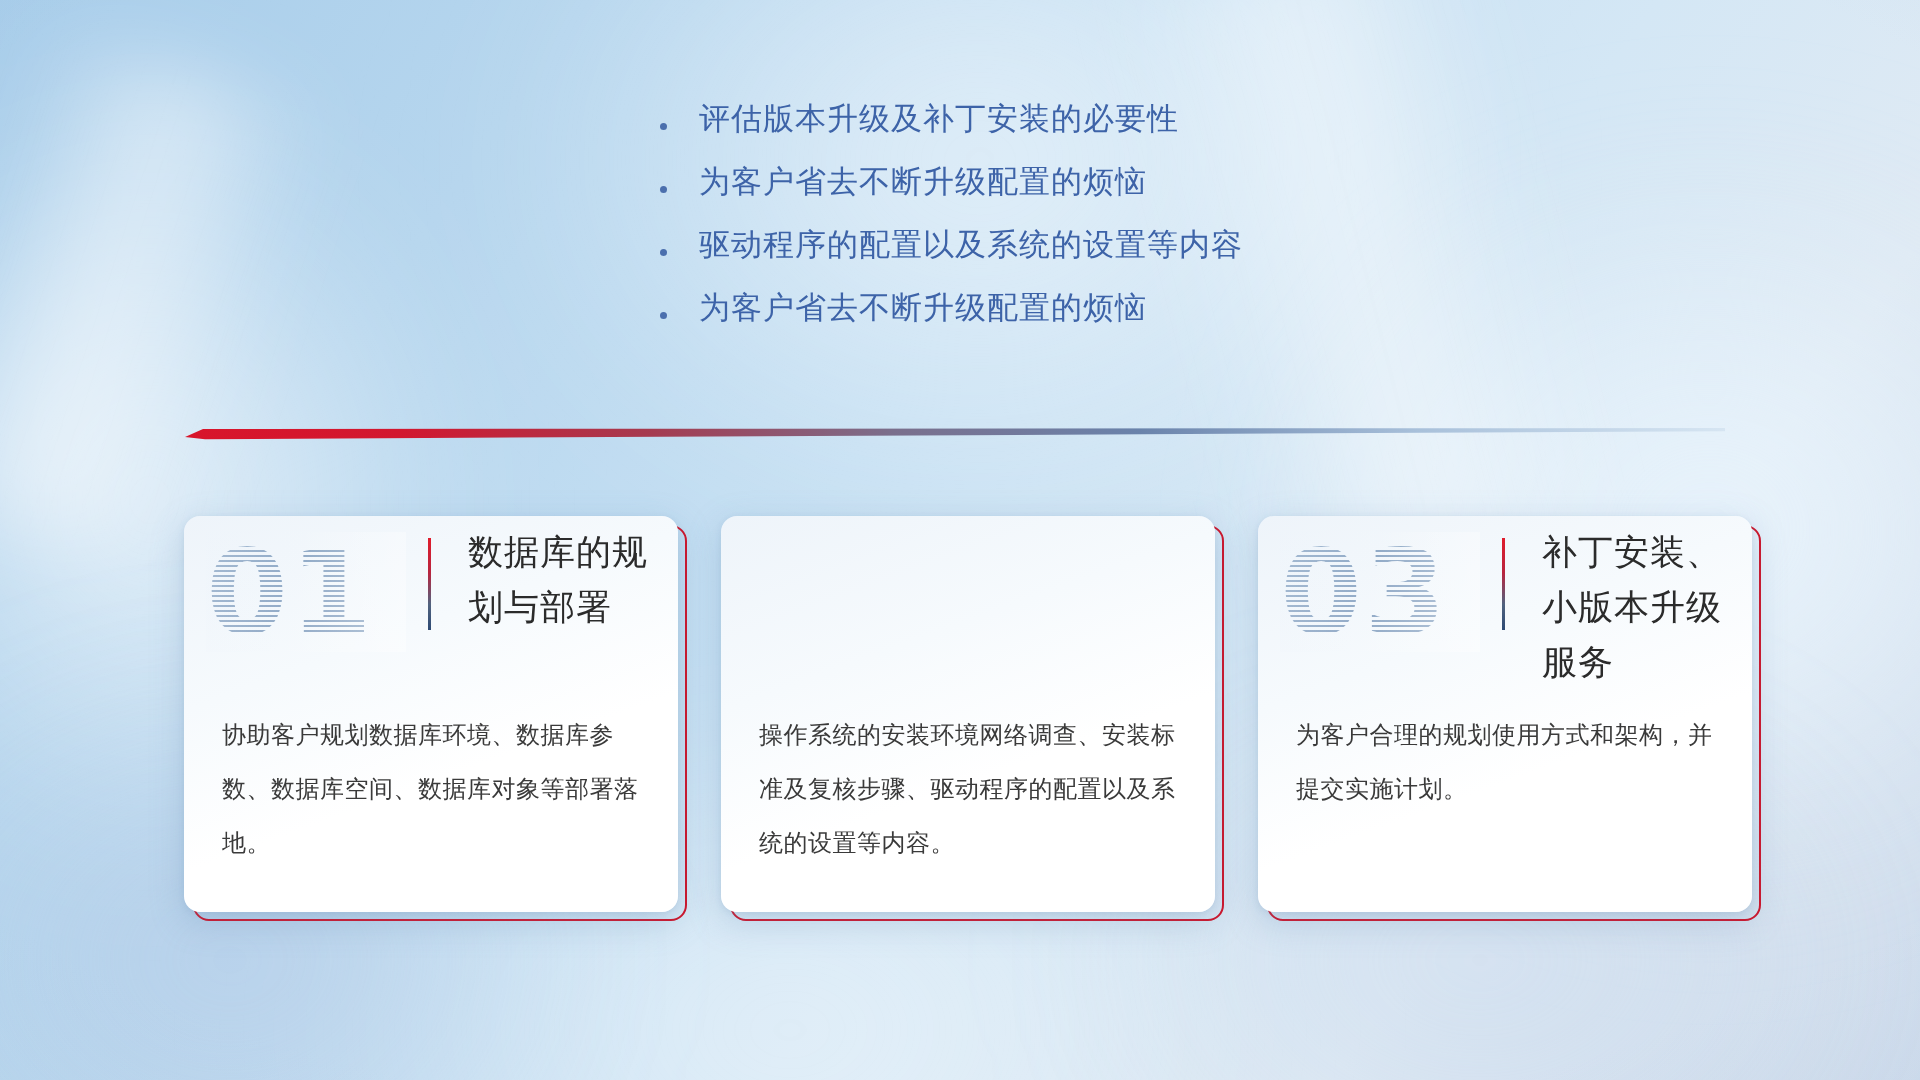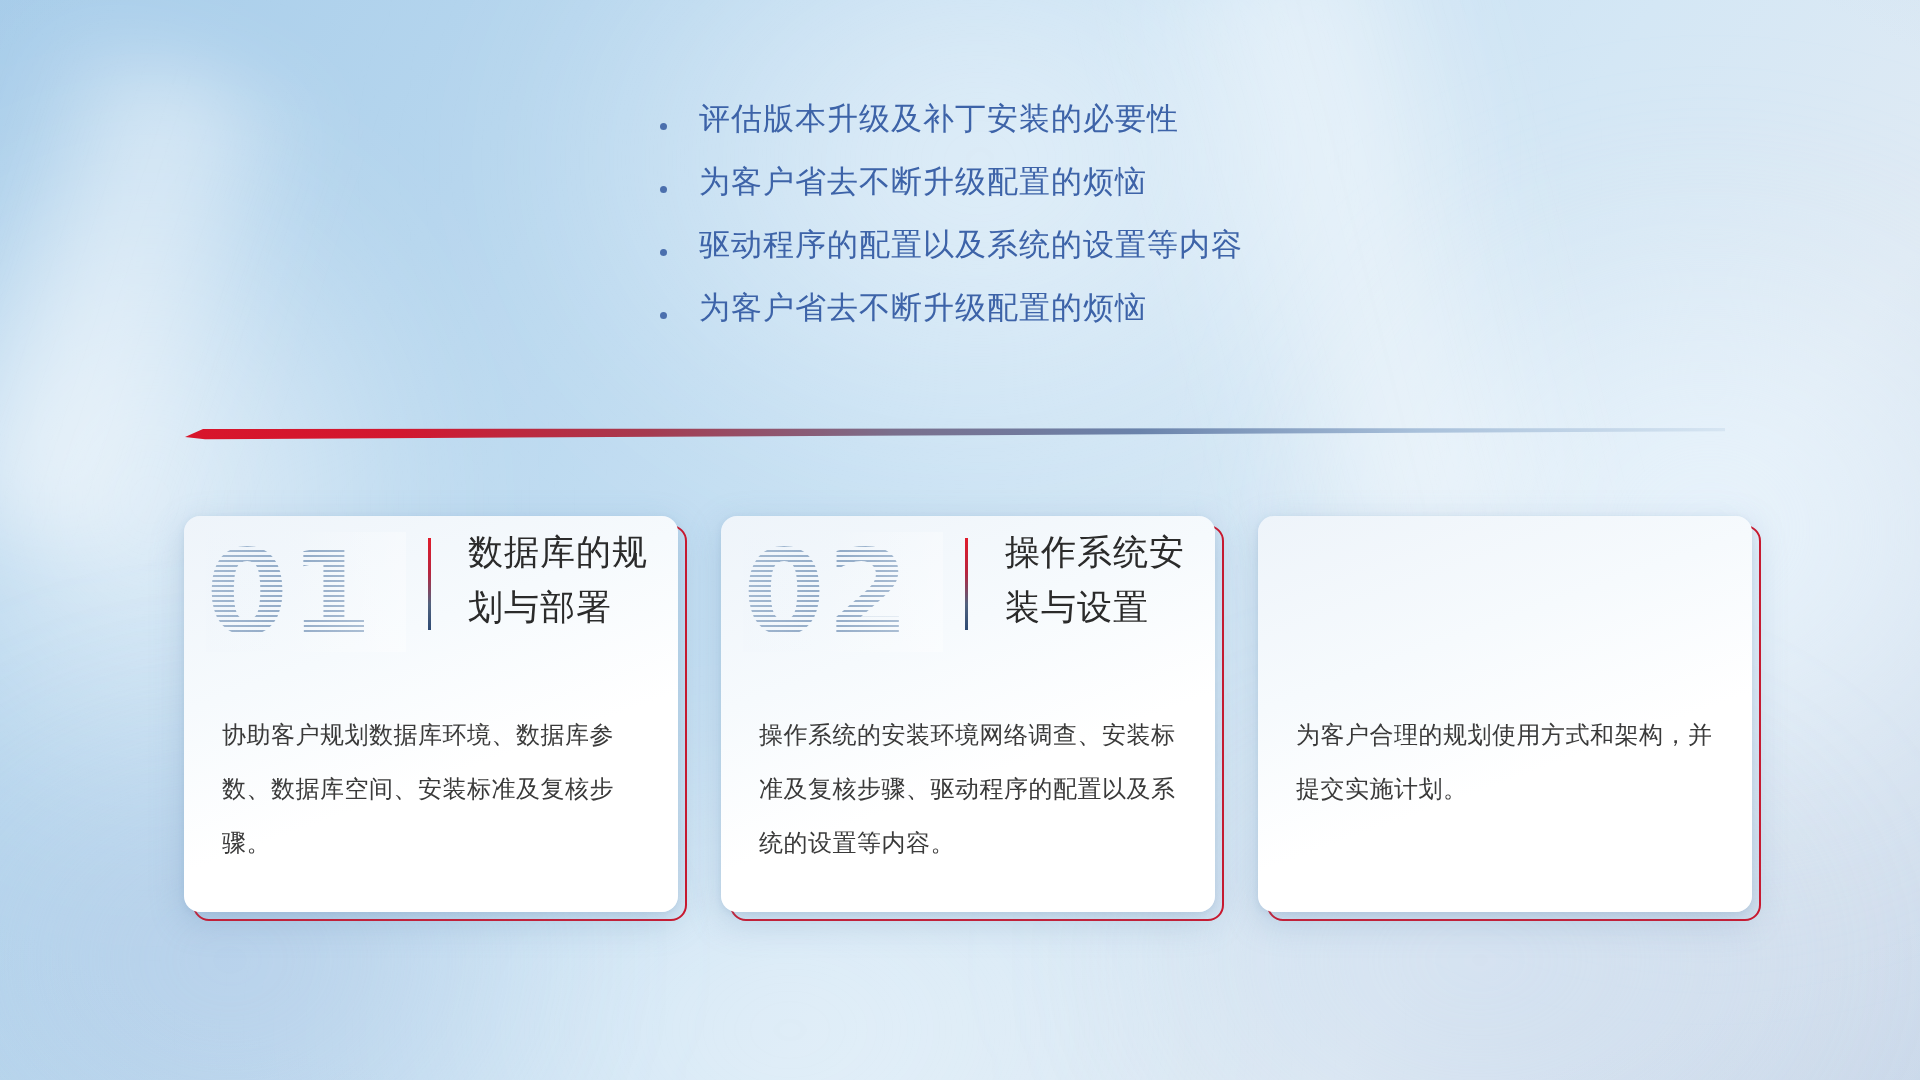--- a/index.html
+++ b/index.html
@@ -164,37 +164,37 @@
 
   <div class="card-wrap">
     <div class="card-accent"></div>
     <div class="card">
       <div class="card-head">
         <div class="wm">01</div>
         <div class="wm-mask"></div>
         <div class="title-bar"></div>
         <div class="card-title">数据库的规划与部署</div>
       </div>
-      <div class="card-body">协助客户规划数据库环境、数据库参数、数据库空间、安装标准及复核步骤。</div>
+      <div class="card-body">协助客户规划数据库环境、数据库参数、数据库空间、数据库对象等部署落地。</div>
+    </div>
+  </div>
+
+  <div class="card-wrap">
+    <div class="card-accent"></div>
+    <div class="card">
+      <div class="card-body">操作系统的安装环境网络调查、安装标准及复核步骤、驱动程序的配置以及系统的设置等内容。</div>
     </div>
   </div>
 
   <div class="card-wrap">
     <div class="card-accent"></div>
     <div class="card">
       <div class="card-head">
-        <div class="wm">02</div>
+        <div class="wm">03</div>
         <div class="wm-mask"></div>
         <div class="title-bar"></div>
-        <div class="card-title">操作系统安装与设置</div>
+        <div class="card-title">补丁安装、小版本升级服务</div>
       </div>
-      <div class="card-body">操作系统的安装环境网络调查、安装标准及复核步骤、驱动程序的配置以及系统的设置等内容。</div>
-    </div>
-  </div>
-
-  <div class="card-wrap">
-    <div class="card-accent"></div>
-    <div class="card">
       <div class="card-body">为客户合理的规划使用方式和架构，并提交实施计划。</div>
     </div>
   </div>
 
 </div>
 
 </body></html>

